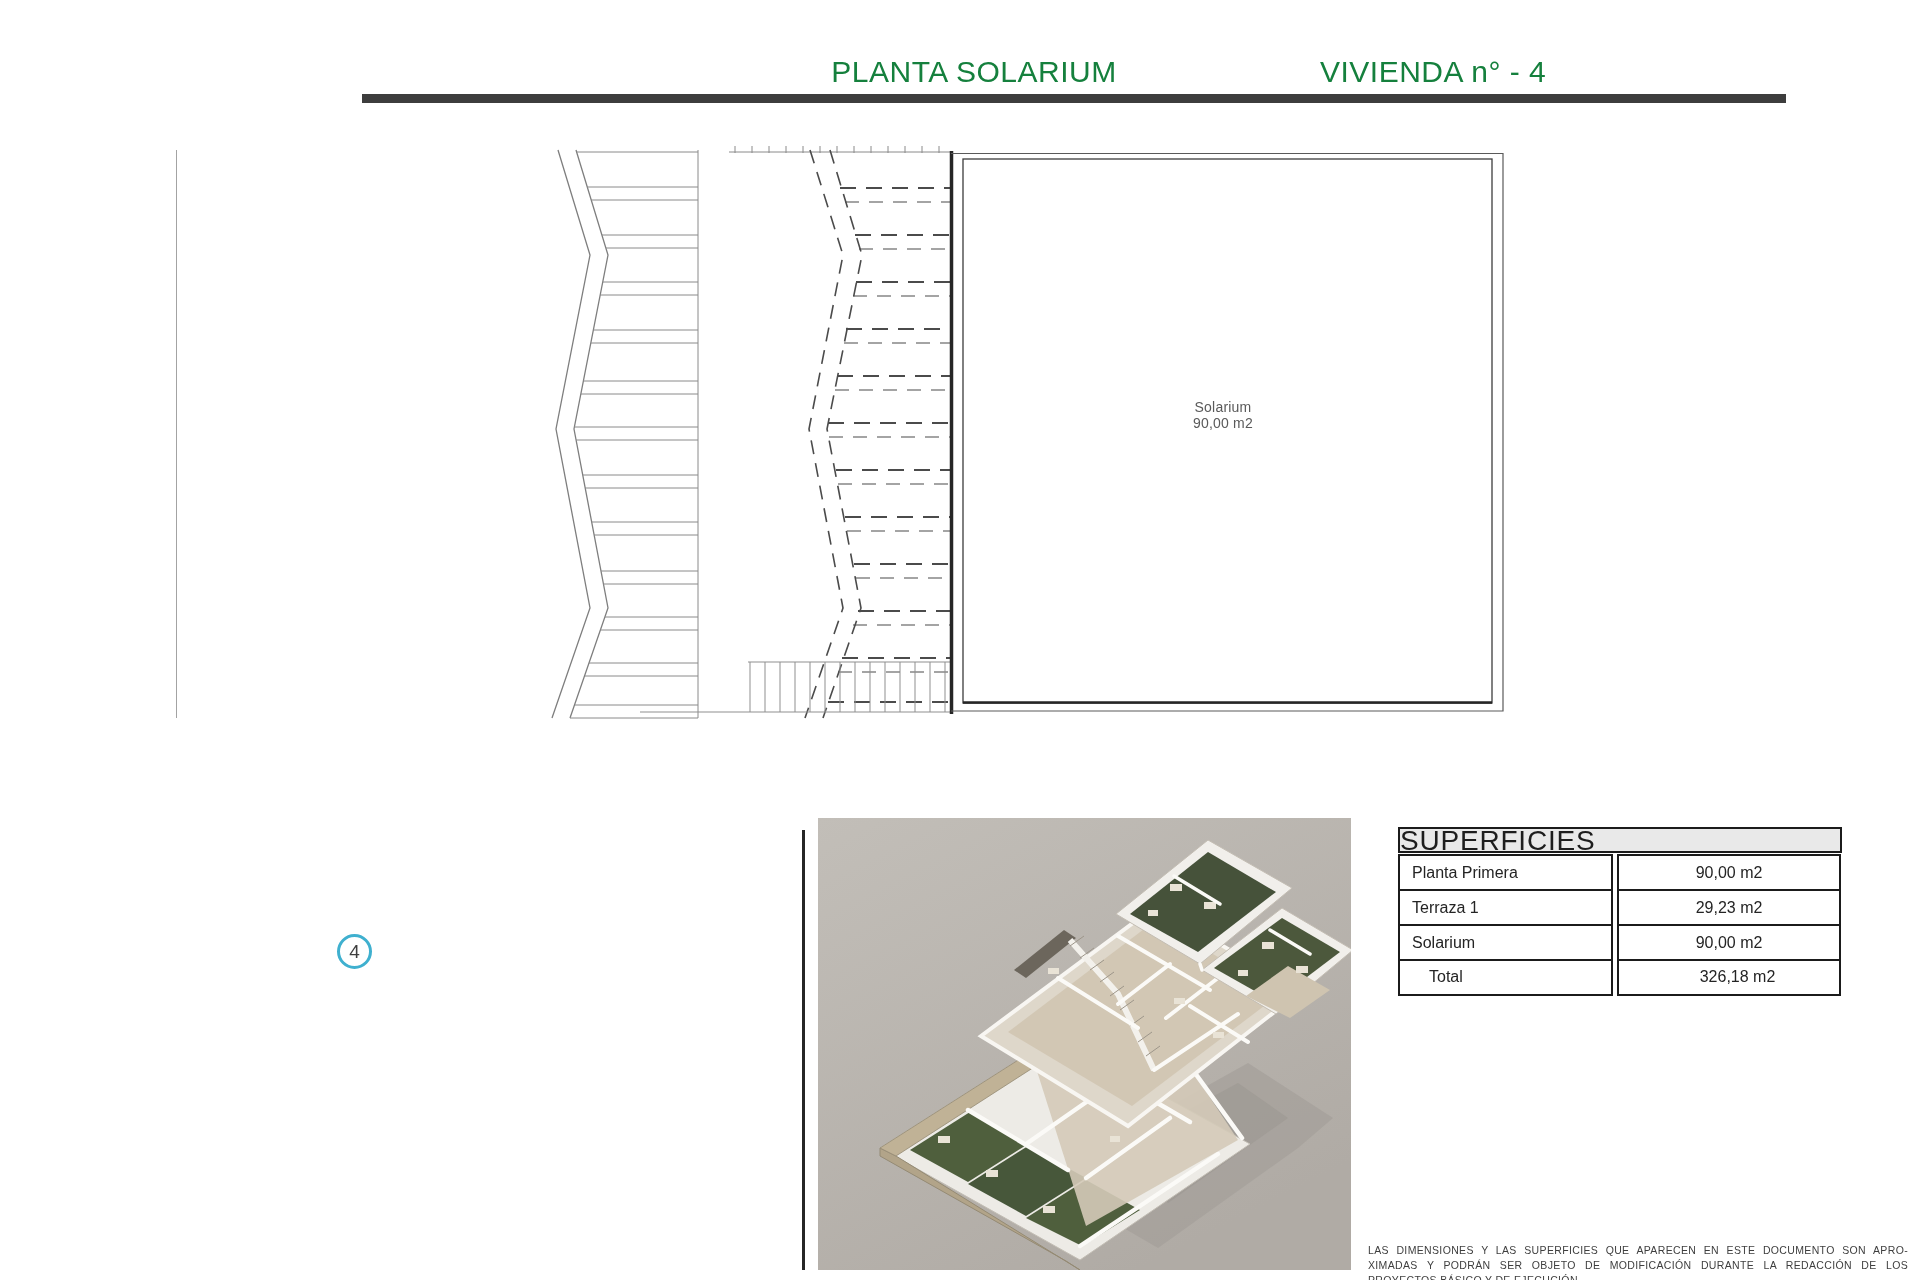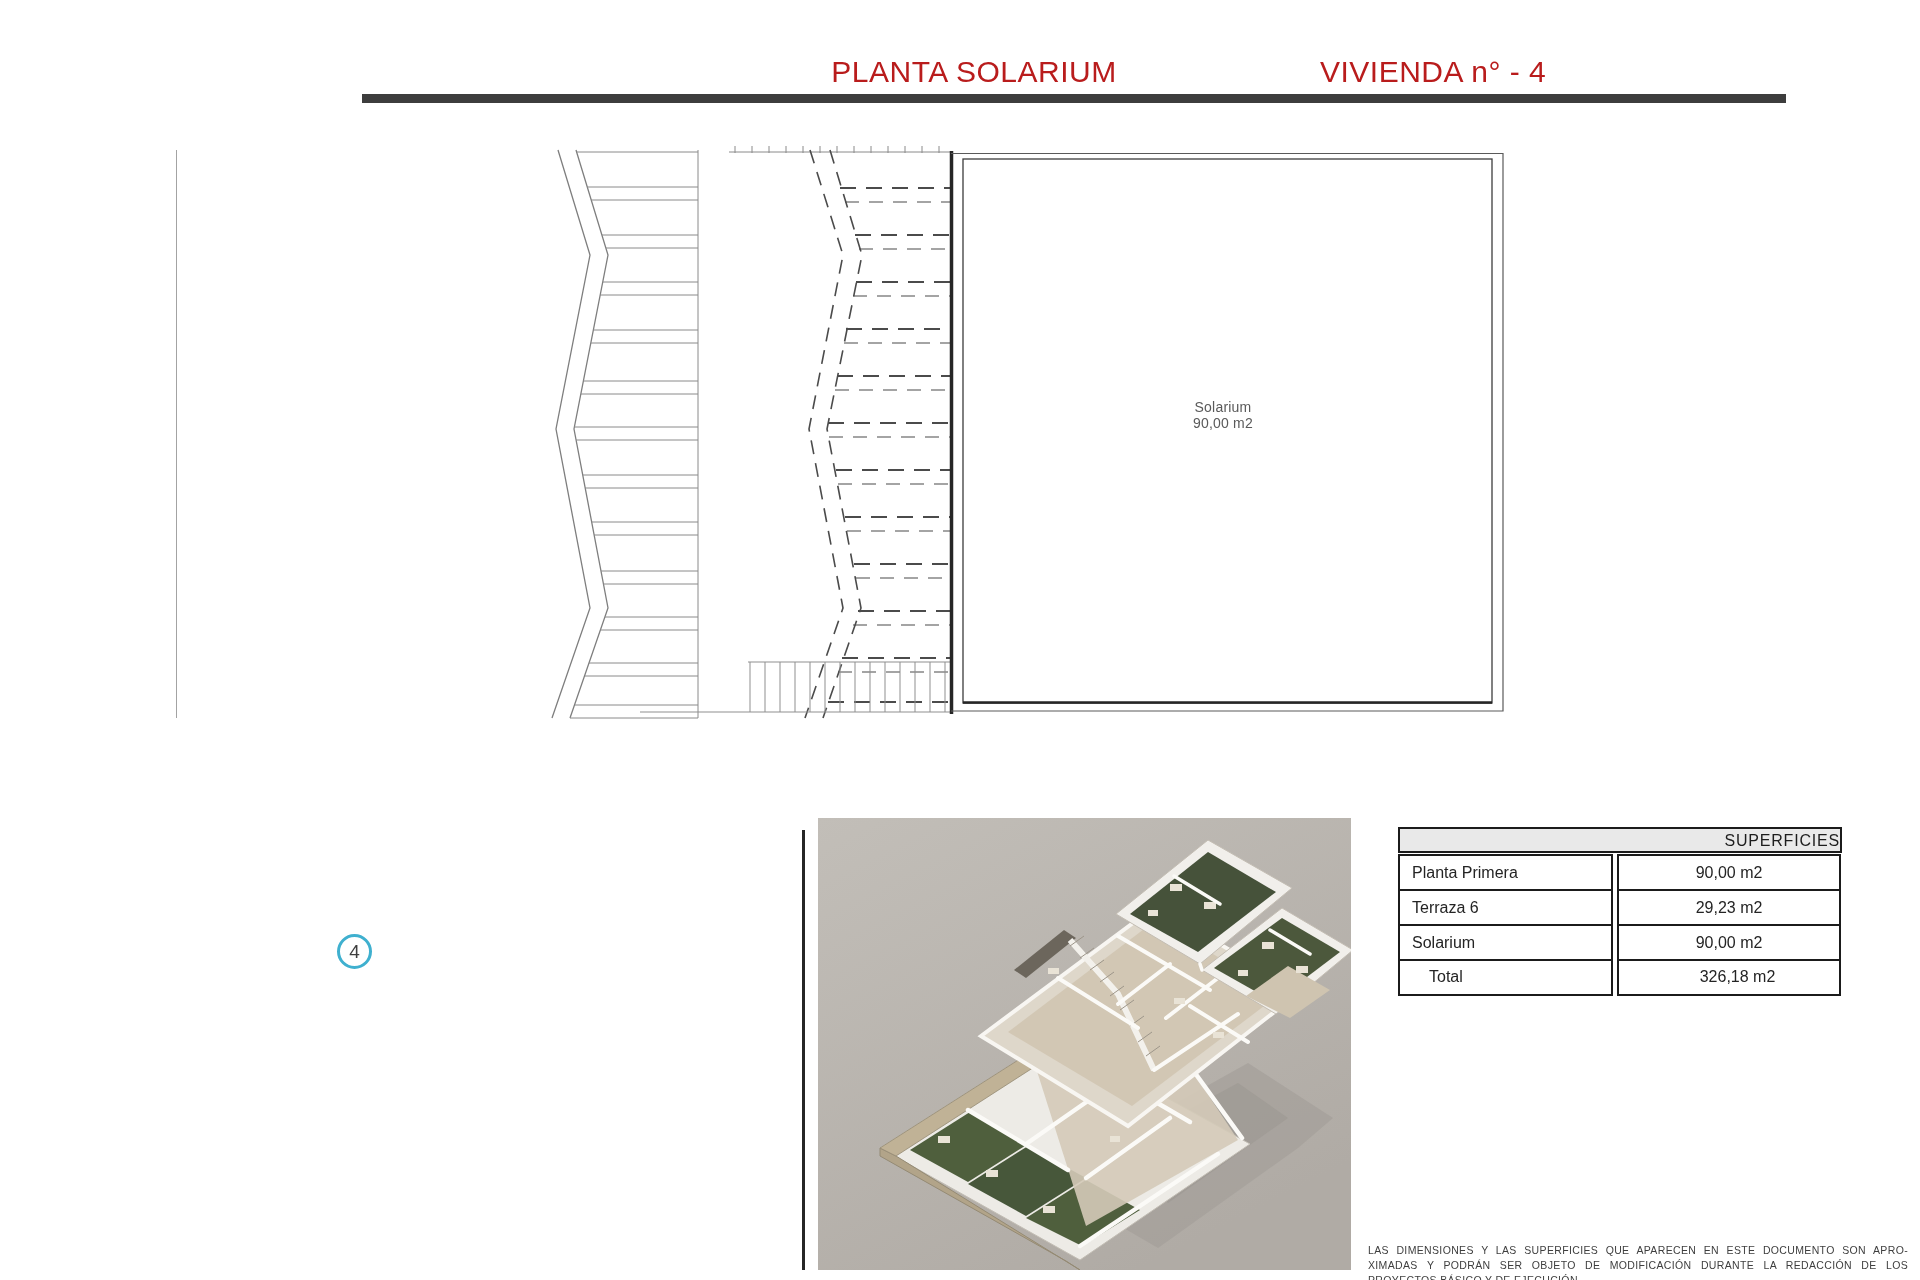--- a/index.html
+++ b/index.html
@@ -9,21 +9,21 @@
     position:relative;
     overflow:hidden;
     font-family:"Liberation Sans", sans-serif;
     color:#3b3b3b;
   }
   .abs{position:absolute;}
 
   
   .title{
     top:52px;height:40px;line-height:40px;
-    font-size:30px;letter-spacing:.5px;color:#b91c1c;
+    font-size:30px;letter-spacing:.5px;color:#15803d;
     white-space:nowrap;
   }
   #title-left{left:774px;width:400px;text-align:center;}
   #title-right{left:1320px;width:340px;text-align:left;}
   #title-bar{left:362px;top:94px;width:1424px;height:9px;background:#3d3d3d;}
 
   
   #sheet-left-line{left:176px;top:150px;width:1px;height:568px;background:#a3a3a3;}
   #plan-svg{left:540px;top:140px;}
   #room-label{
@@ -38,22 +38,22 @@
   }
 
   
   #render-divider{left:802px;top:830px;width:3px;height:440px;background:#262626;}
   #render-box{left:818px;top:818px;width:533px;height:452px;}
 
   
   #surfaces{left:1398px;top:827px;width:444px;}
   #surfaces .hdr{
     box-sizing:border-box;border:2px solid #1b1b1b;background:#e9e9e9;
-    height:26px;line-height:23px;text-align:right;
-    font-size:16px;letter-spacing:.8px;color:#1d1d1d;
+    height:26px;line-height:23px;text-align:left;
+    font-size:28px;letter-spacing:.8px;color:#1d1d1d;
   }
   #surfaces .body{display:flex;margin-top:1px;}
   #surfaces .colL{width:215px;box-sizing:border-box;border:2px solid #1b1b1b;}
   #surfaces .colR{width:224px;margin-left:4px;box-sizing:border-box;border:2px solid #1b1b1b;}
   #surfaces .cell{
     box-sizing:border-box;height:35px;line-height:33px;
     border-bottom:2px solid #1b1b1b;font-size:16px;color:#242424;
     white-space:nowrap;overflow:hidden;
   }
   #surfaces .cell:last-child{border-bottom:none;height:33px;line-height:31px;margin-left:17px;}
@@ -298,21 +298,21 @@
       <line x1="452" y1="112" x2="492" y2="136"></line>
     </g>
   </g>
 </svg>
 
 <div class="abs" id="surfaces">
   <div class="hdr">SUPERFICIES</div>
   <div class="body">
     <div class="colL">
       <div class="cell">Planta Primera</div>
-      <div class="cell">Terraza 6</div>
+      <div class="cell">Terraza 1</div>
       <div class="cell">Solarium</div>
       <div class="cell">Total</div>
     </div>
     <div class="colR">
       <div class="cell">90,00 m2</div>
       <div class="cell">29,23 m2</div>
       <div class="cell">90,00 m2</div>
       <div class="cell">326,18 m2</div>
     </div>
   </div>

